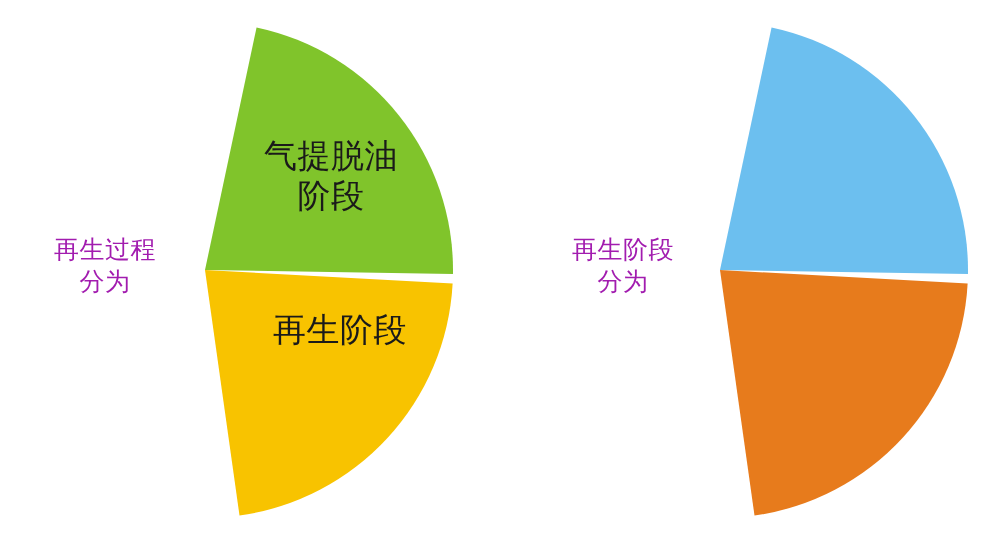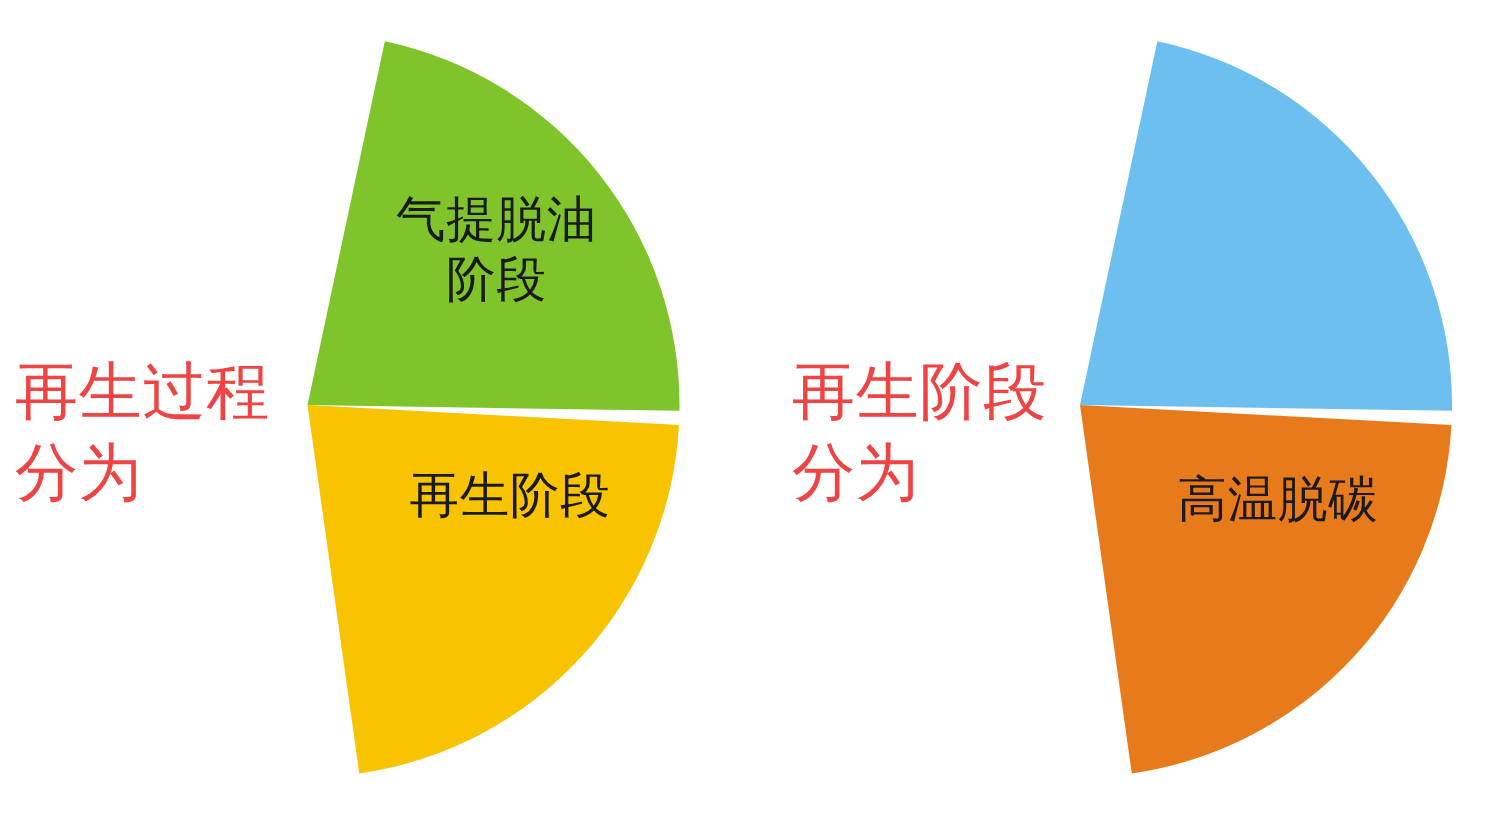--- a/index.html
+++ b/index.html
@@ -32,32 +32,33 @@
     font-size: 33px;
     font-weight: 500;
     line-height: 1.22;
     text-align: center;
     letter-spacing: 0.5px;
     white-space: pre-line;
     font-family: "DejaVu Sans", "Liberation Sans", sans-serif;
   }
   .side-label {
     position: absolute;
-    color: #ef4444;
-    font-size: 42px;
+    color: #a21caf;
+    font-size: 25px;
     font-weight: 400;
     line-height: 1.28;
+    text-align: center;
     letter-spacing: 0.5px;
     white-space: pre-line;
     font-family: "DejaVu Sans", "Liberation Sans", sans-serif;
   }
 
   
   #left-side-label  { left:  10px; top: 234px; width: 190px; }
-  #left-top-label   { left: 236px; top: 126px; width: 190px; }
+  #left-top-label   { left: 236px; top: 136px; width: 190px; }
   #left-bottom-label{ left: 240px; top: 310px; width: 200px; }
 
   
   #right-side-label  { left: 528px; top: 234px; width: 190px; }
   #right-top-label   { left: 752px; top: 160px; width: 200px; }
   #right-bottom-label{ left: 752px; top: 313px; width: 200px; }
 </style>
 </head>
 <body>
 
@@ -77,15 +78,14 @@
 
   <div class="slice-label" id="left-top-label">气提脱油
 阶段</div>
 
   <div class="slice-label" id="left-bottom-label">再生阶段</div>
 
   <div class="side-label" id="right-side-label">再生阶段
 分为</div>
 
 
-  <div class="slice-label" id="right-bottom-label">高温脱碳</div>
 
 </div>
 
 </body></html>

